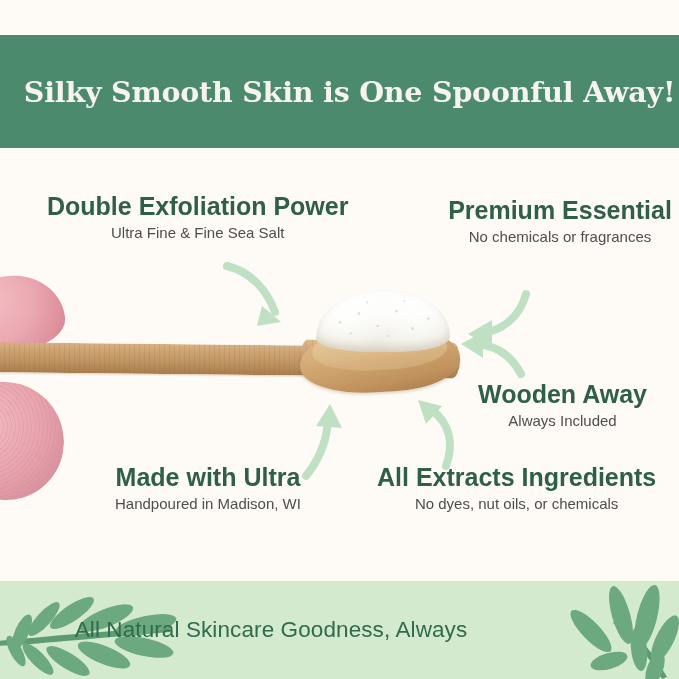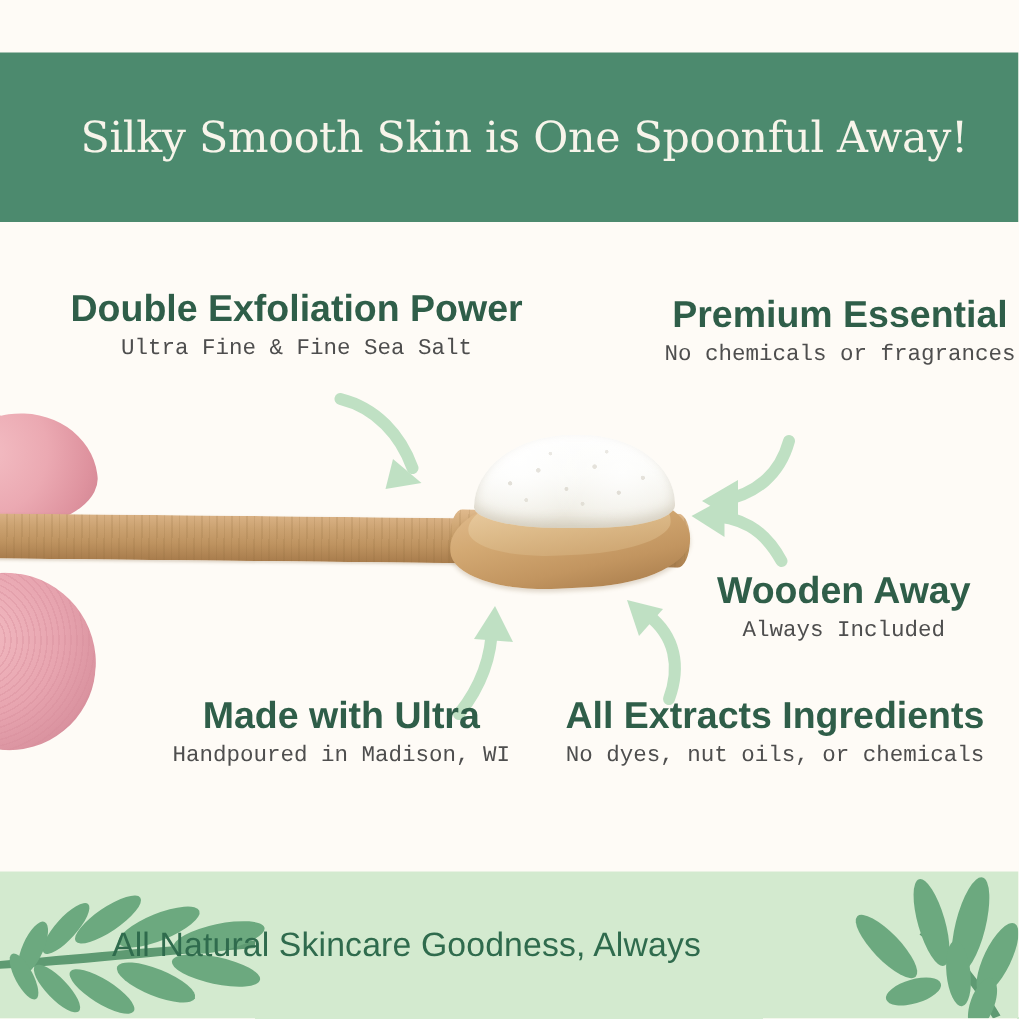--- a/index.html
+++ b/index.html
@@ -27,21 +27,21 @@
     top: 35px;
     width: 679px;
     height: 113px;
     background: #4C8A6E;
     display: flex;
     align-items: center;
     justify-content: center;
   }
   .header-title {
     font-family: "DejaVu Serif", "Liberation Serif", serif;
-    font-weight: 400;
+    font-weight: 700;
     font-size: 28.5px;
     letter-spacing: -0.2px;
     color: #F7F4EA;
     white-space: nowrap;
     text-align: center;
     margin-left: 20px;
   }
 
   
   .photo {
@@ -189,21 +189,20 @@
     white-space: nowrap;
   }
   .callout .c-title.two-line { white-space: normal; }
   .callout .c-sub {
     color: #4E4E4E;
     font-size: 15px;
     font-weight: 400;
     line-height: 1.3;
     margin-top: 3px;
     white-space: nowrap;
-    font-family: Liberation Mono, monospace;
   }
   .ta-center { text-align: center; }
 
   #callout-exfoliation { left: 27px;  top: 192px; }
   #callout-oils       { left: 409px; top: 196px; width: 262px; }
   #callout-spoon      { left: 458px; top: 380px; }
   #callout-love       { left: 95px;  top: 463px; }
   #callout-natural    { left: 357px; top: 463px; }
 
   

